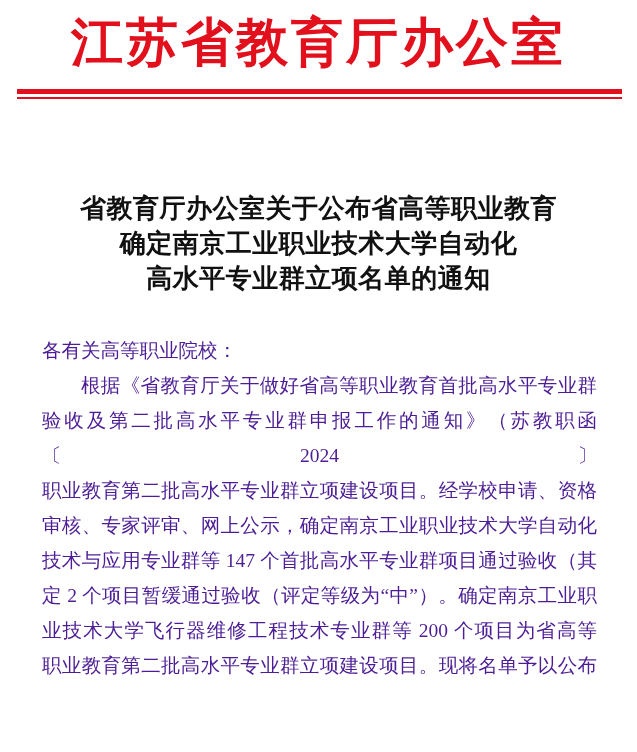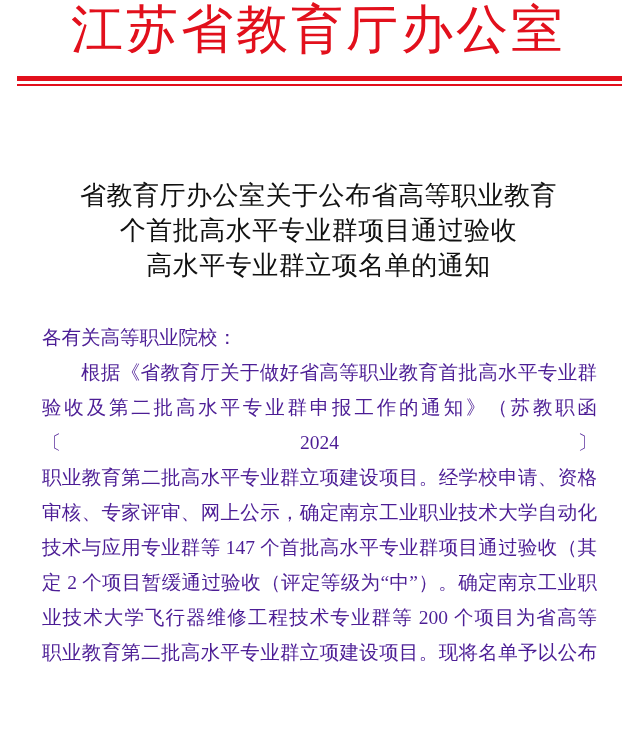--- a/index.html
+++ b/index.html
@@ -11,45 +11,46 @@
     position: relative;
     width: 637px;
     height: 752px;
     margin: 0 auto;
     background: #ffffff;
     overflow: hidden;
     font-family: "Liberation Serif", "DejaVu Serif", serif;
   }
   
   .issuer {
+    padding-top: 13px;
     text-align: center;
     font-size: 52px;
     line-height: 59px;
-    font-weight: normal;
+    font-weight: bold;
     letter-spacing: 3px;
     color: var(--accent, #e2101c);
     white-space: nowrap;
   }
   .rule-thick {
     height: 5px;
     margin: 17px 15px 0 17px;
     background: var(--accent, #e2101c);
   }
   .rule-thin {
     height: 2px;
     margin: 3px 15px 0 17px;
     background: var(--accent, #e2101c);
   }
   
   .doc-title {
     margin-top: 92px;
     text-align: center;
     font-size: 26px;
     line-height: 35px;
-    font-weight: normal;
+    font-weight: bold;
     color: #111111;
   }
   .doc-title .t-line {
     white-space: nowrap;
     letter-spacing: 0.5px;
   }
   
   .doc-body {
     margin: 37px 40px 0 42px;
     font-size: 19.5px;
@@ -74,21 +75,21 @@
 <div class="page">
 
   <div>
     <div class="issuer">江苏省教育厅办公室</div>
     <div class="rule-thick"></div>
     <div class="rule-thin"></div>
   </div>
 
   <div class="doc-title">
     <div class="t-line">省教育厅办公室关于公布省高等职业教育</div>
-    <div class="t-line">个首批高水平专业群项目通过验收</div>
+    <div class="t-line">确定南京工业职业技术大学自动化</div>
     <div class="t-line">高水平专业群立项名单的通知</div>
   </div>
 
   <div class="doc-body">
     <div class="b-line">各有关高等职业院校：</div>
 
     <div class="b-line full indent">根据《省教育厅关于做好省高等职业教育首批高水平专业群</div>
     <div class="b-line full">验收及第二批高水平专业群申报工作的通知》（苏教职函〔2024〕</div>
     <div class="b-line full">职业教育第二批高水平专业群立项建设项目。经学校申请、资格</div>
     <div class="b-line full">审核、专家评审、网上公示，确定南京工业职业技术大学自动化</div>

